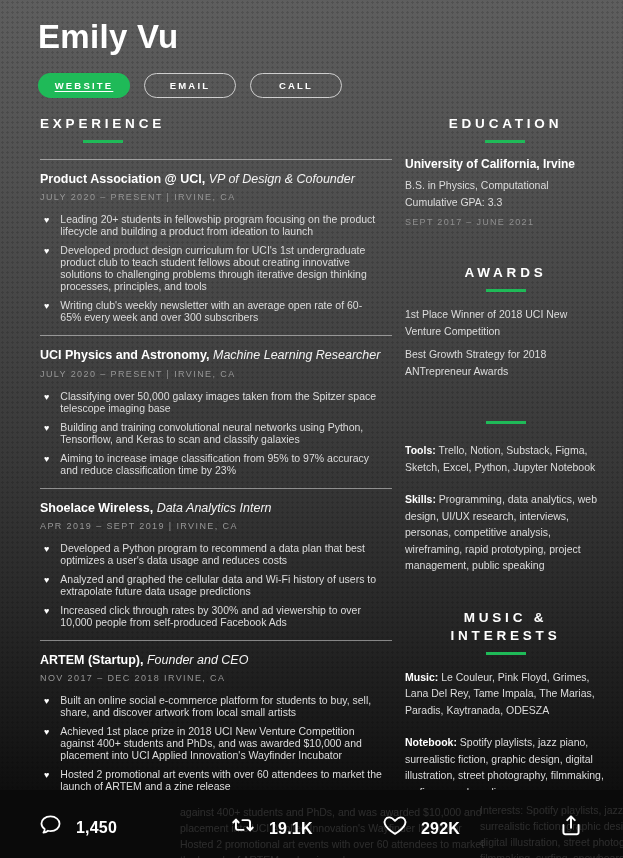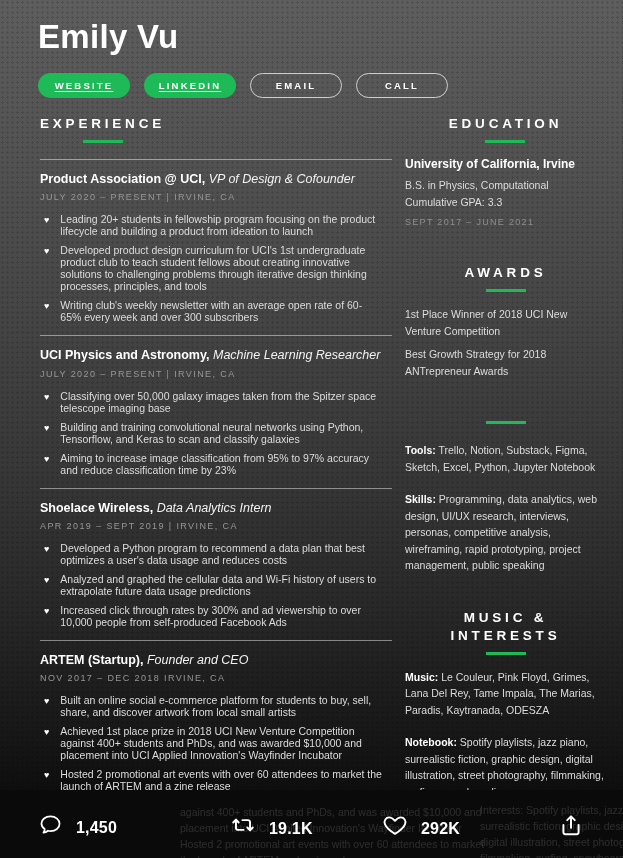--- a/index.html
+++ b/index.html
@@ -79,23 +79,20 @@
 
 <div class="page">
   <div class="content">
 
     <div class="hdr">
       <div class="name">Emily Vu</div>
       <div class="btn-row">
         <button class="pill filled">
             <span>WEBSITE</span>
           </button>
-        <button class="pill filled">
-            <span>LINKEDIN</span>
-          </button>
         <button class="pill outline">
             <span>EMAIL</span>
           </button>
         <button class="pill outline">
             <span>CALL</span>
           </button>
       </div>
     </div>
 
     <div class="columns">

